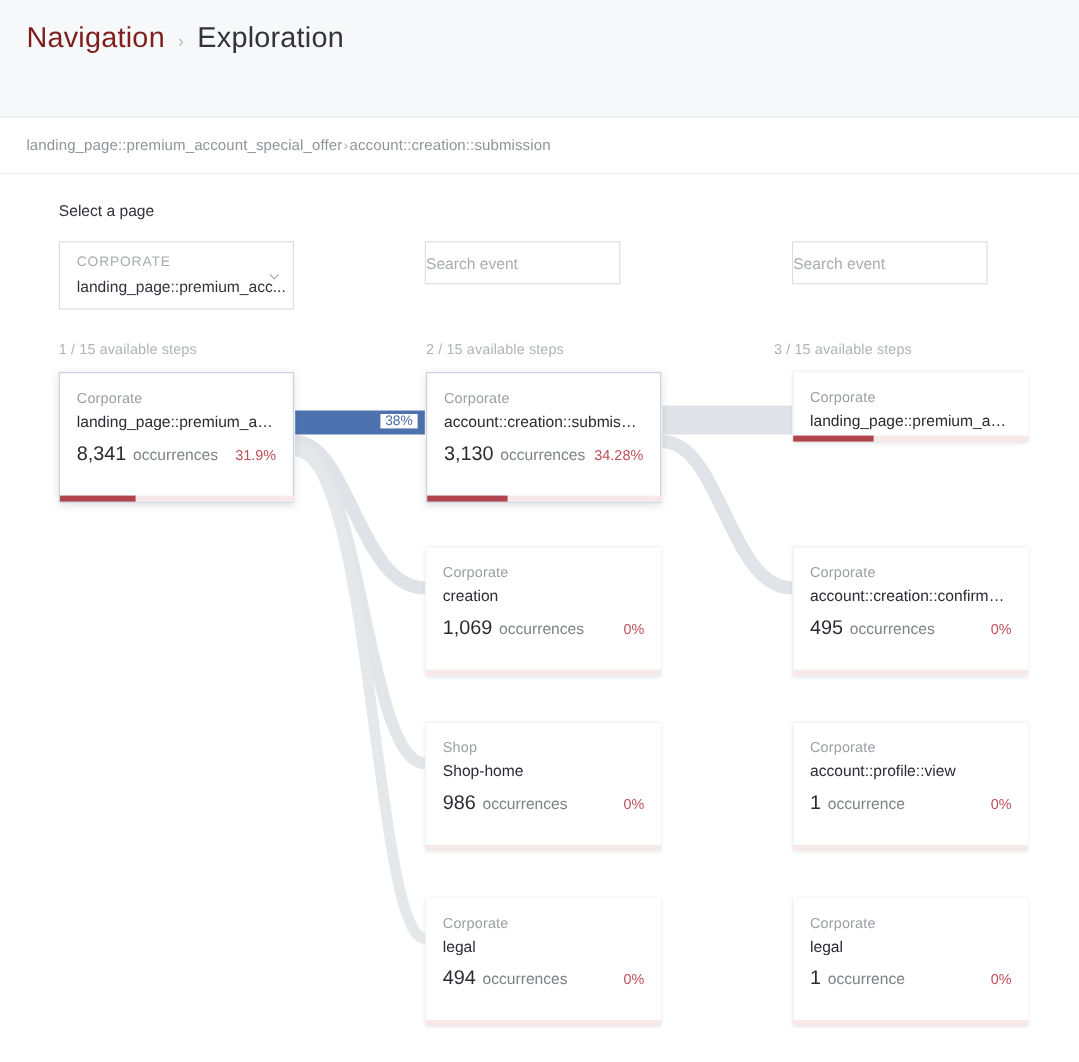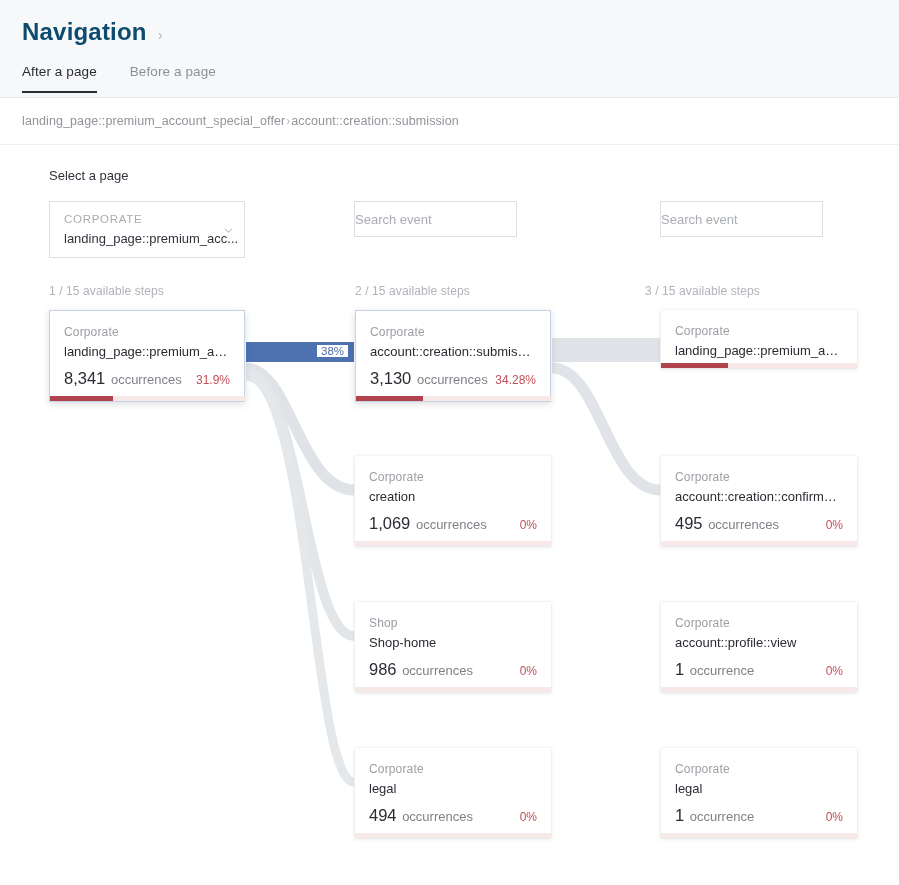--- a/index.html
+++ b/index.html
@@ -27,22 +27,22 @@
   .breadcrumb-top {
     position: absolute;
     left: 22px;
     top: 18px;
     display: flex;
     align-items: baseline;
     gap: 11px;
   }
   .crumb-parent {
     font-size: 24px;
-    color: #0c4a6e;
-    font-weight: 700;
+    color: #7f1d1d;
+    font-weight: 400;
     letter-spacing: .2px;
   }
   .crumb-sep-top {
     font-size: 15px;
     color: #b6b9bd;
   }
   .crumb-current {
     font-size: 24px;
     color: #33333d;
     font-weight: 400;
@@ -200,21 +200,21 @@
     color: #2b2b33;
     white-space: nowrap;
     overflow: hidden;
     text-overflow: ellipsis;
     margin-bottom: 10px;
   }
   .card .c-row {
     display: flex;
     align-items: baseline;
     justify-content: space-between;
-    padding-bottom: 13px;
+    padding-bottom: 30px;
     text-align: center;
   }
   .card .c-occ {
     font-size: 13px;
     color: #7e8287;
   }
   .card .c-occ b {
     font-size: 16.5px;
     color: #2b2b33;
     font-weight: 400;
@@ -248,24 +248,21 @@
     padding: 0 4px;
   }
 </style>
 </head>
 <body>
 
 <div class="header">
   <div class="breadcrumb-top">
     <span class="crumb-parent">Navigation</span>
     <span class="crumb-sep-top">›</span>
-  </div>
-  <div class="tabs">
-    <div class="tab active">After a page</div>
-    <div class="tab">Before a page</div>
+    <span class="crumb-current">Exploration</span>
   </div>
 </div>
 
 <div class="subbar">
   <span class="b-item">landing_page::premium_account_special_offer</span>
   <span class="b-sep">›</span>
   <span class="b-item">account::creation::submission</span>
 </div>
 
 <div class="select-label">Select a page</div>

